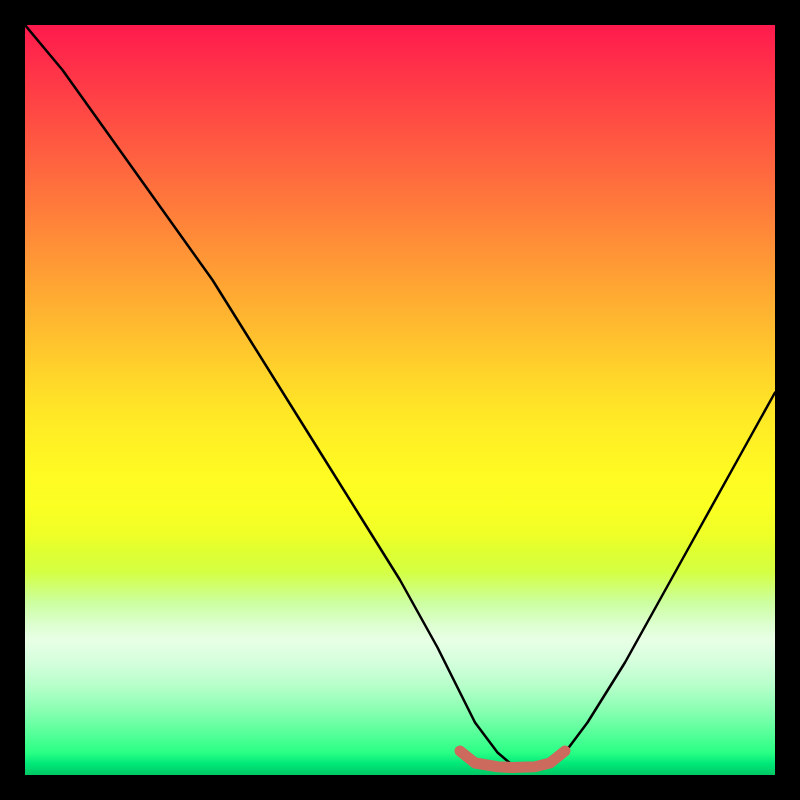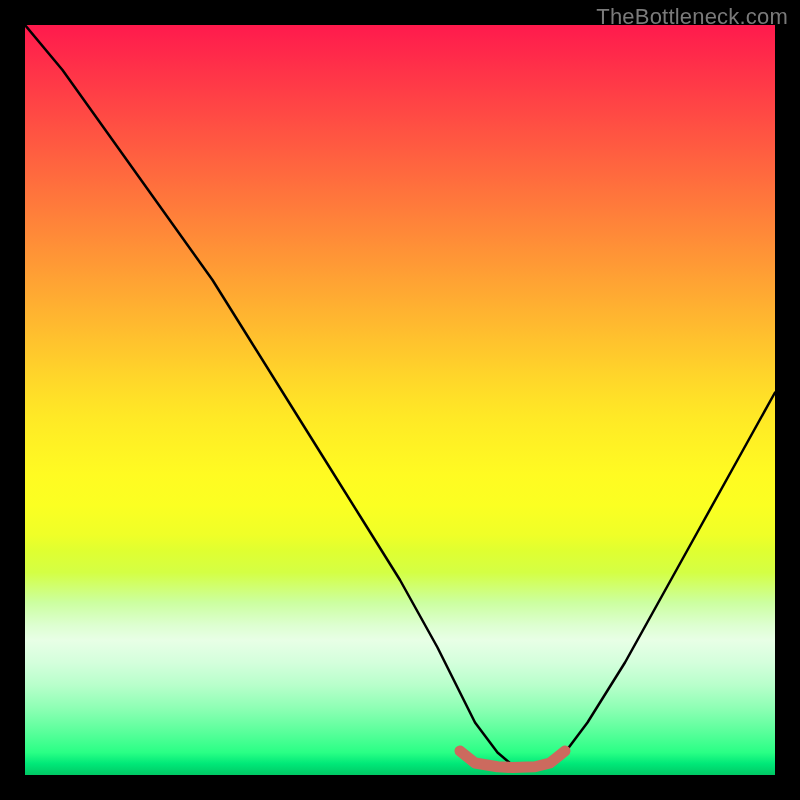--- a/index.html
+++ b/index.html
@@ -63,21 +63,20 @@
   svg.curves {
     position: absolute;
     left: 0; top: 0;
     width: 750px; height: 750px;
   }
 </style>
 </head>
 <body>
 
 <div class="stage">
-  <div class="watermark">TheBottleneck.com</div>
   <div class="plot">
     <svg class="curves" viewBox="0 0 750 750" preserveAspectRatio="none">
       <g id="series-layer">
           <path d="M0.00 0.00 L37.50 45.00 L75.00 97.50 L112.50 150.00 L150.00 202.50 L187.50 255.00 L225.00 315.00 L262.50 375.00 L300.00 435.00 L337.50 495.00 L375.00 555.00 L412.50 622.50 L435.00 667.50 L450.00 697.50 L472.50 727.50 L487.50 740.25 L510.00 742.50 L525.00 740.25 L540.00 727.50 L562.50 697.50 L600.00 637.50 L637.50 570.00 L675.00 502.50 L712.50 435.00 L750.00 367.50" fill="none" stroke="#000000" stroke-width="2.5" stroke-linecap="round" stroke-linejoin="round"></path>
         </g>
       <g id="marker-layer">
           <path d="M435.00 726.00 L450.00 738.00 L472.50 741.75 L487.50 742.50 L510.00 741.75 L525.00 738.00 L540.00 726.00" fill="none" stroke="#cc6a5e" stroke-width="11" stroke-linecap="round" stroke-linejoin="round"></path>
         </g>
     </svg>
   </div>

